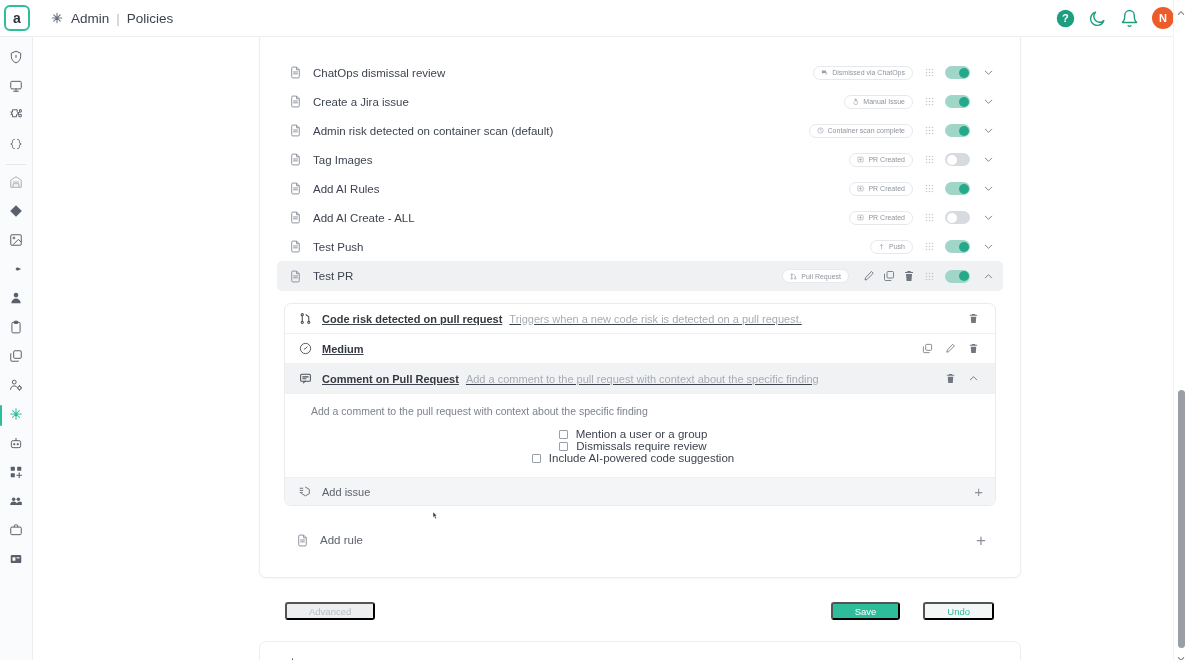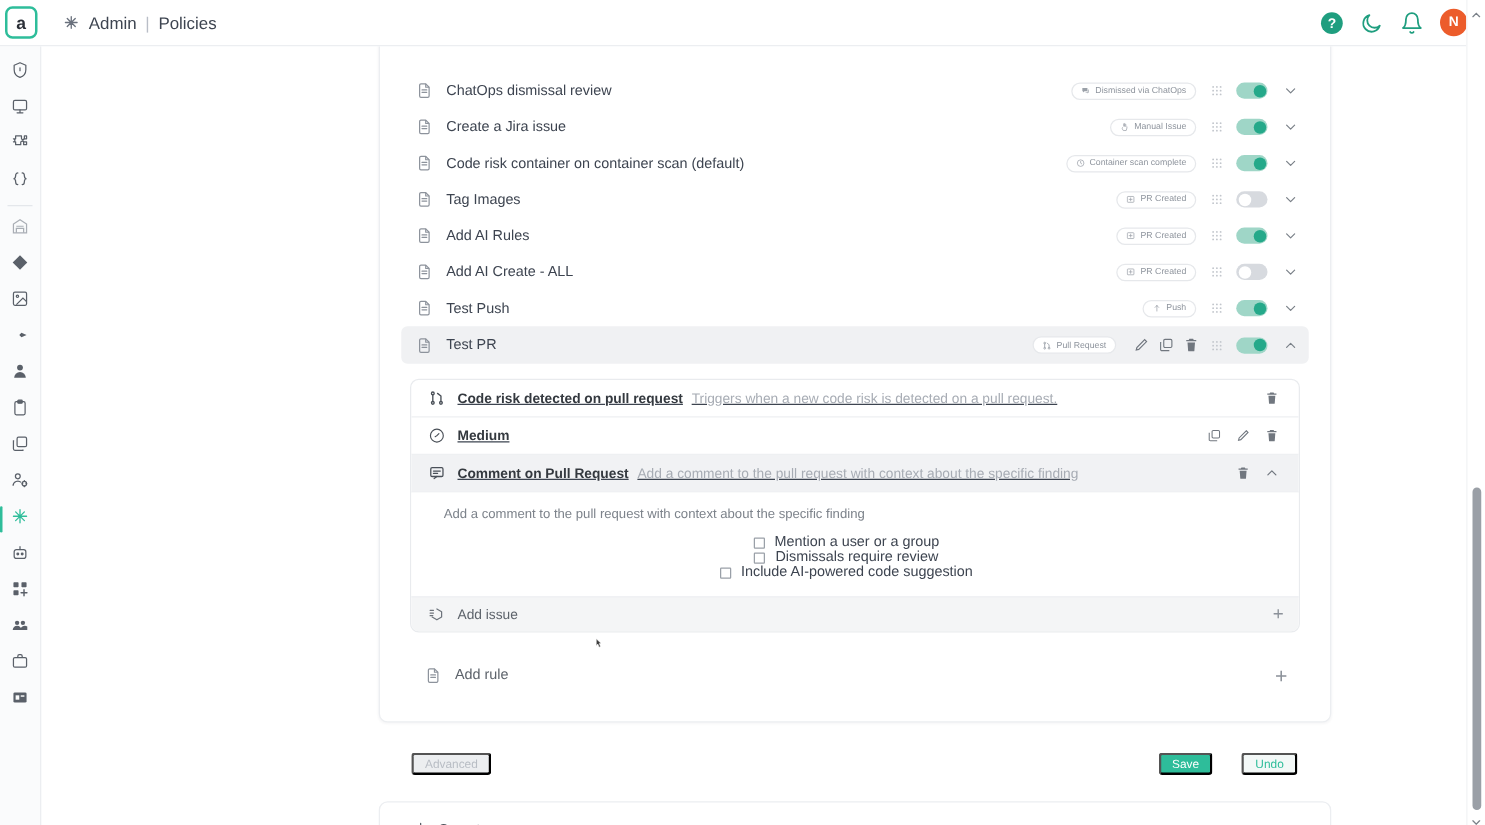--- a/index.html
+++ b/index.html
@@ -39,21 +39,21 @@
     padding-right: 14px;
   }
   .circ-icon { width: 19px; height: 19px; display: block; }
   .avatar {
     width: 22px; height: 22px; border-radius: 50%;
     background: #ec5c2b; color: #fff; font-size: 11px; font-weight: 700;
     display: flex; align-items: center; justify-content: center;
   }
 
   
-  .body-wrap { flex: 1; display: flex; min-height: 0; position: relative; gap: 44px; }
+  .body-wrap { flex: 1; display: flex; min-height: 0; position: relative; }
 
   
   .rail {
     width: 33px; flex: 0 0 33px;
     background: #fafbfc;
     border-right: 1px solid #eceef1;
     display: flex; flex-direction: column; align-items: center;
     padding-top: 7px;
   }
   .rail-item {
@@ -200,21 +200,21 @@
   
   .footer-bar {
     position: absolute; left: 226px; top: 562px;
     width: 762px; height: 24px;
     display: flex; align-items: center;
     padding: 0 27px 0 26px;
   }
   .btn {
     height: 18px; border-radius: 3px;
     display: inline-flex; align-items: center; justify-content: center;
-    font-size: 9.5px; padding: 0 9px; font-weight: 400;
+    font-size: 9.5px; padding: 0 22px; font-weight: 400;
   }
   .btn-advanced { background: #eceef0; color: #b8bdc4; }
   .btn-save { background: #2ebd9a; color: #ffffff; margin-left: auto; }
   .btn-undo { background: #f3f8f7; color: #2ebd9a; margin-left: 23px; }
 
   
   .secrets-card {
     position: absolute; left: 226px; top: 604px;
     width: 762px; height: 46px;
     background: #ffffff;
@@ -543,21 +543,21 @@
                     </svg>
                   </span>
                 </span>
               </div>
               <div class="policy-row">
                 <span class="doc-ico"><svg viewBox="0 0 24 24" fill="none" stroke="currentColor" stroke-width="1.8" stroke-linejoin="round">
                     <path d="M14 2H7a2 2 0 0 0-2 2v16a2 2 0 0 0 2 2h10a2 2 0 0 0 2-2V7z"></path>
                     <path d="M14 2v5h5"></path>
                     <path d="M8.5 11h7M8.5 14.5h7" stroke-linecap="round"></path>
                   </svg></span>
-                <span class="policy-name">Code risk container on container scan (default)</span>
+                <span class="policy-name">Admin risk detected on container scan (default)</span>
                 <span class="row-right">
                   <span class="chip">
                     <span style="display:inline-flex">
                       <svg viewBox="0 0 24 24" fill="none" stroke="#9aa0a8" stroke-width="2">
                         <circle cx="12" cy="12" r="9"></circle>
                         <path d="M12 7v5l3 2" stroke-linecap="round"></path>
                       </svg>
                     </span>
                     <span>Container scan complete</span>
                   </span>

